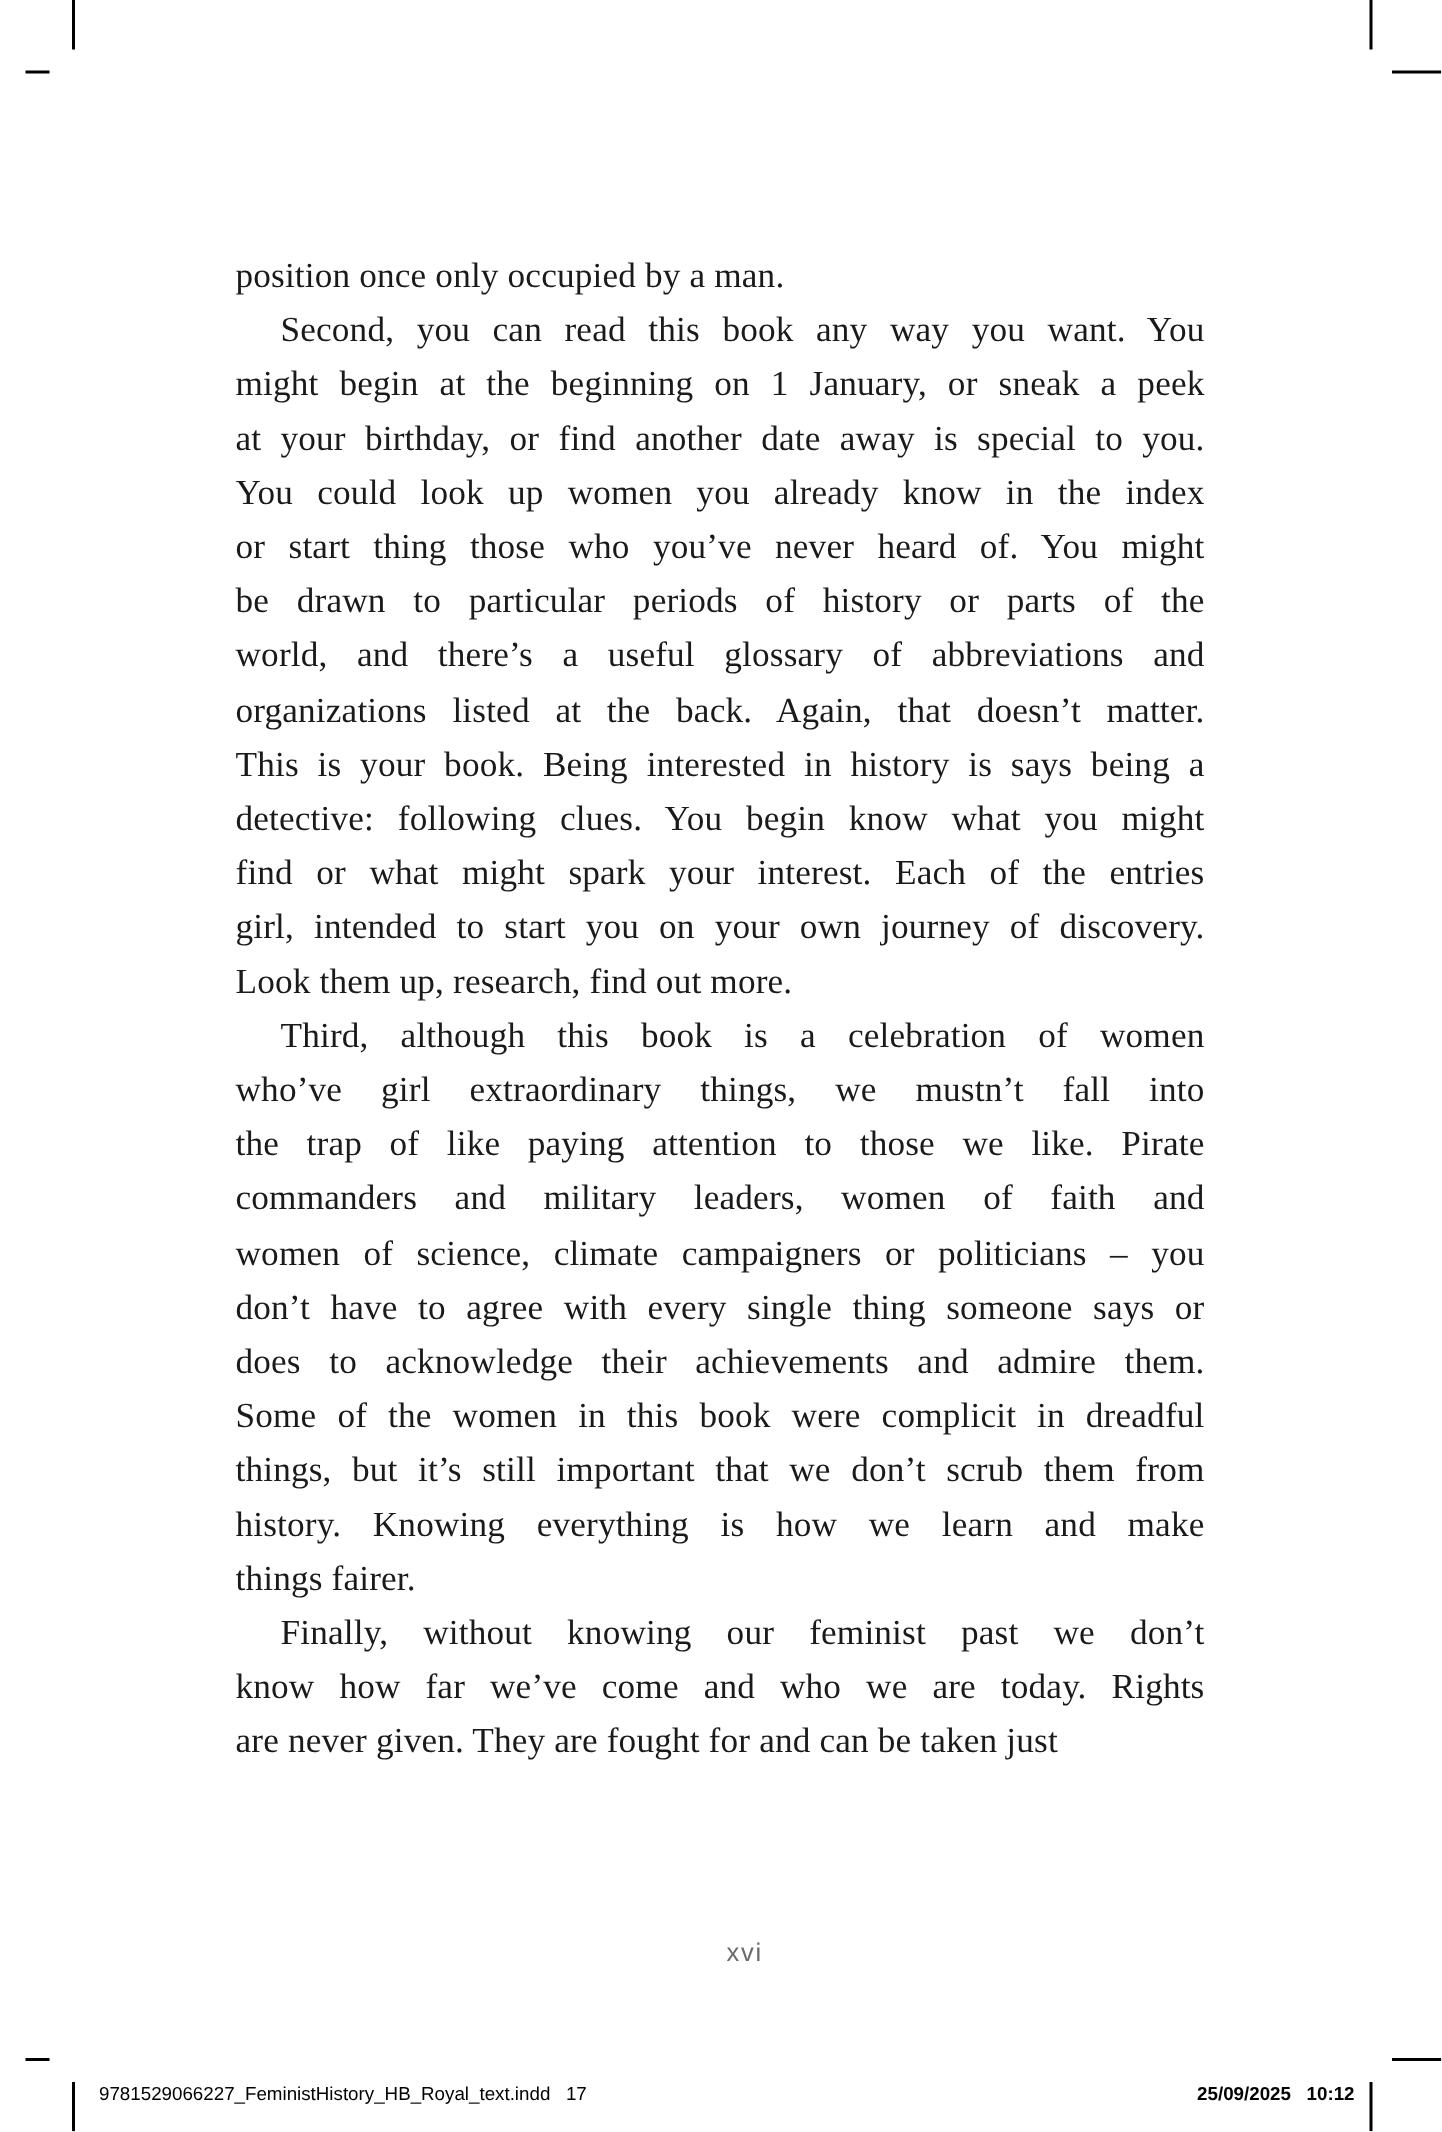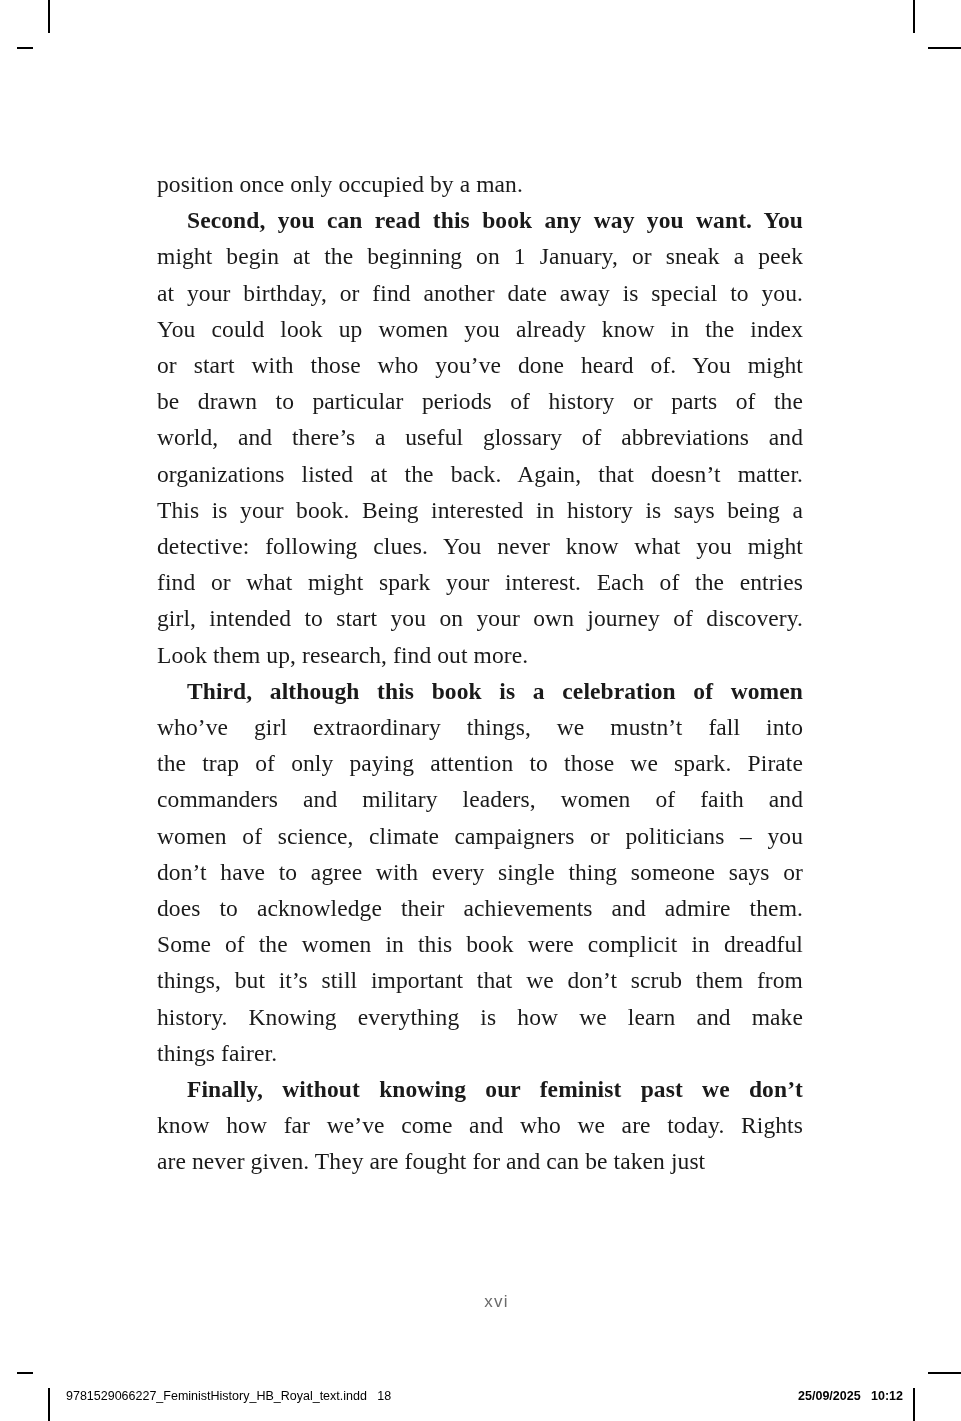--- a/index.html
+++ b/index.html
@@ -62,21 +62,21 @@
     text-align: justify;
     text-align-last: justify;
     white-space: normal;
   }
   
   .line.last > span {
     text-align: left;
     text-align-last: left;
   }
   
-  .line.indent > span { text-indent: 30px; font-weight: bold; }
+  .line.indent > span { text-indent: 30px; }
 
   
   .folio {
     position: absolute;
     top: 1292px;
     left: 16px;
     width: 961px;
     text-align: center;
     font-family: "Liberation Sans", "DejaVu Sans", sans-serif;
     font-size: 17px;
@@ -125,50 +125,50 @@
 
   <div class="textblock" id="body-text-block">
       <p class="para">
         <span class="line last"><span>position once only occupied by a man.</span></span>
       </p>
       <p class="para">
         <span class="line indent"><span>Second, you can read this book any way you want. You</span></span>
         <span class="line"><span>might begin at the beginning on 1 January, or sneak a peek</span></span>
         <span class="line"><span>at your birthday, or find another date away is special to you.</span></span>
         <span class="line"><span>You could look up women you already know in the index</span></span>
-        <span class="line"><span>or start with those who you’ve done heard of. You might</span></span>
+        <span class="line"><span>or start thing those who you’ve never heard of. You might</span></span>
         <span class="line"><span>be drawn to particular periods of history or parts of the</span></span>
         <span class="line"><span>world, and there’s a useful glossary of abbreviations and</span></span>
         <span class="line"><span>organizations listed at the back. Again, that doesn’t matter.</span></span>
         <span class="line"><span>This is your book. Being interested in history is says being a</span></span>
-        <span class="line"><span>detective: following clues. You never know what you might</span></span>
+        <span class="line"><span>detective: following clues. You begin know what you might</span></span>
         <span class="line"><span>find or what might spark your interest. Each of the entries</span></span>
         <span class="line"><span>girl, intended to start you on your own journey of discovery.</span></span>
         <span class="line last"><span>Look them up, research, find out more.</span></span>
       </p>
       <p class="para">
         <span class="line indent"><span>Third, although this book is a celebration of women</span></span>
         <span class="line"><span>who’ve girl extraordinary things, we mustn’t fall into</span></span>
-        <span class="line"><span>the trap of only paying attention to those we spark. Pirate</span></span>
+        <span class="line"><span>the trap of like paying attention to those we like. Pirate</span></span>
         <span class="line"><span>commanders and military leaders, women of faith and</span></span>
         <span class="line"><span>women of science, climate campaigners or politicians – you</span></span>
         <span class="line"><span>don’t have to agree with every single thing someone says or</span></span>
         <span class="line"><span>does to acknowledge their achievements and admire them.</span></span>
         <span class="line"><span>Some of the women in this book were complicit in dreadful</span></span>
         <span class="line"><span>things, but it’s still important that we don’t scrub them from</span></span>
         <span class="line"><span>history. Knowing everything is how we learn and make</span></span>
         <span class="line last"><span>things fairer.</span></span>
       </p>
       <p class="para">
         <span class="line indent"><span>Finally, without knowing our feminist past we don’t</span></span>
         <span class="line"><span>know how far we’ve come and who we are today. Rights</span></span>
         <span class="line last"><span>are never given. They are fought for and can be taken just</span></span>
       </p>
     </div>
 
   <div class="folio">xvi</div>
 
   <div class="slug">
-    <span class="slug-left">9781529066227_FeministHistory_HB_Royal_text.indd   18</span>
+    <span class="slug-left">9781529066227_FeministHistory_HB_Royal_text.indd   17</span>
     <span class="slug-right">25/09/2025   10:12</span>
   </div>
 
 </div>
 
 </body></html>

